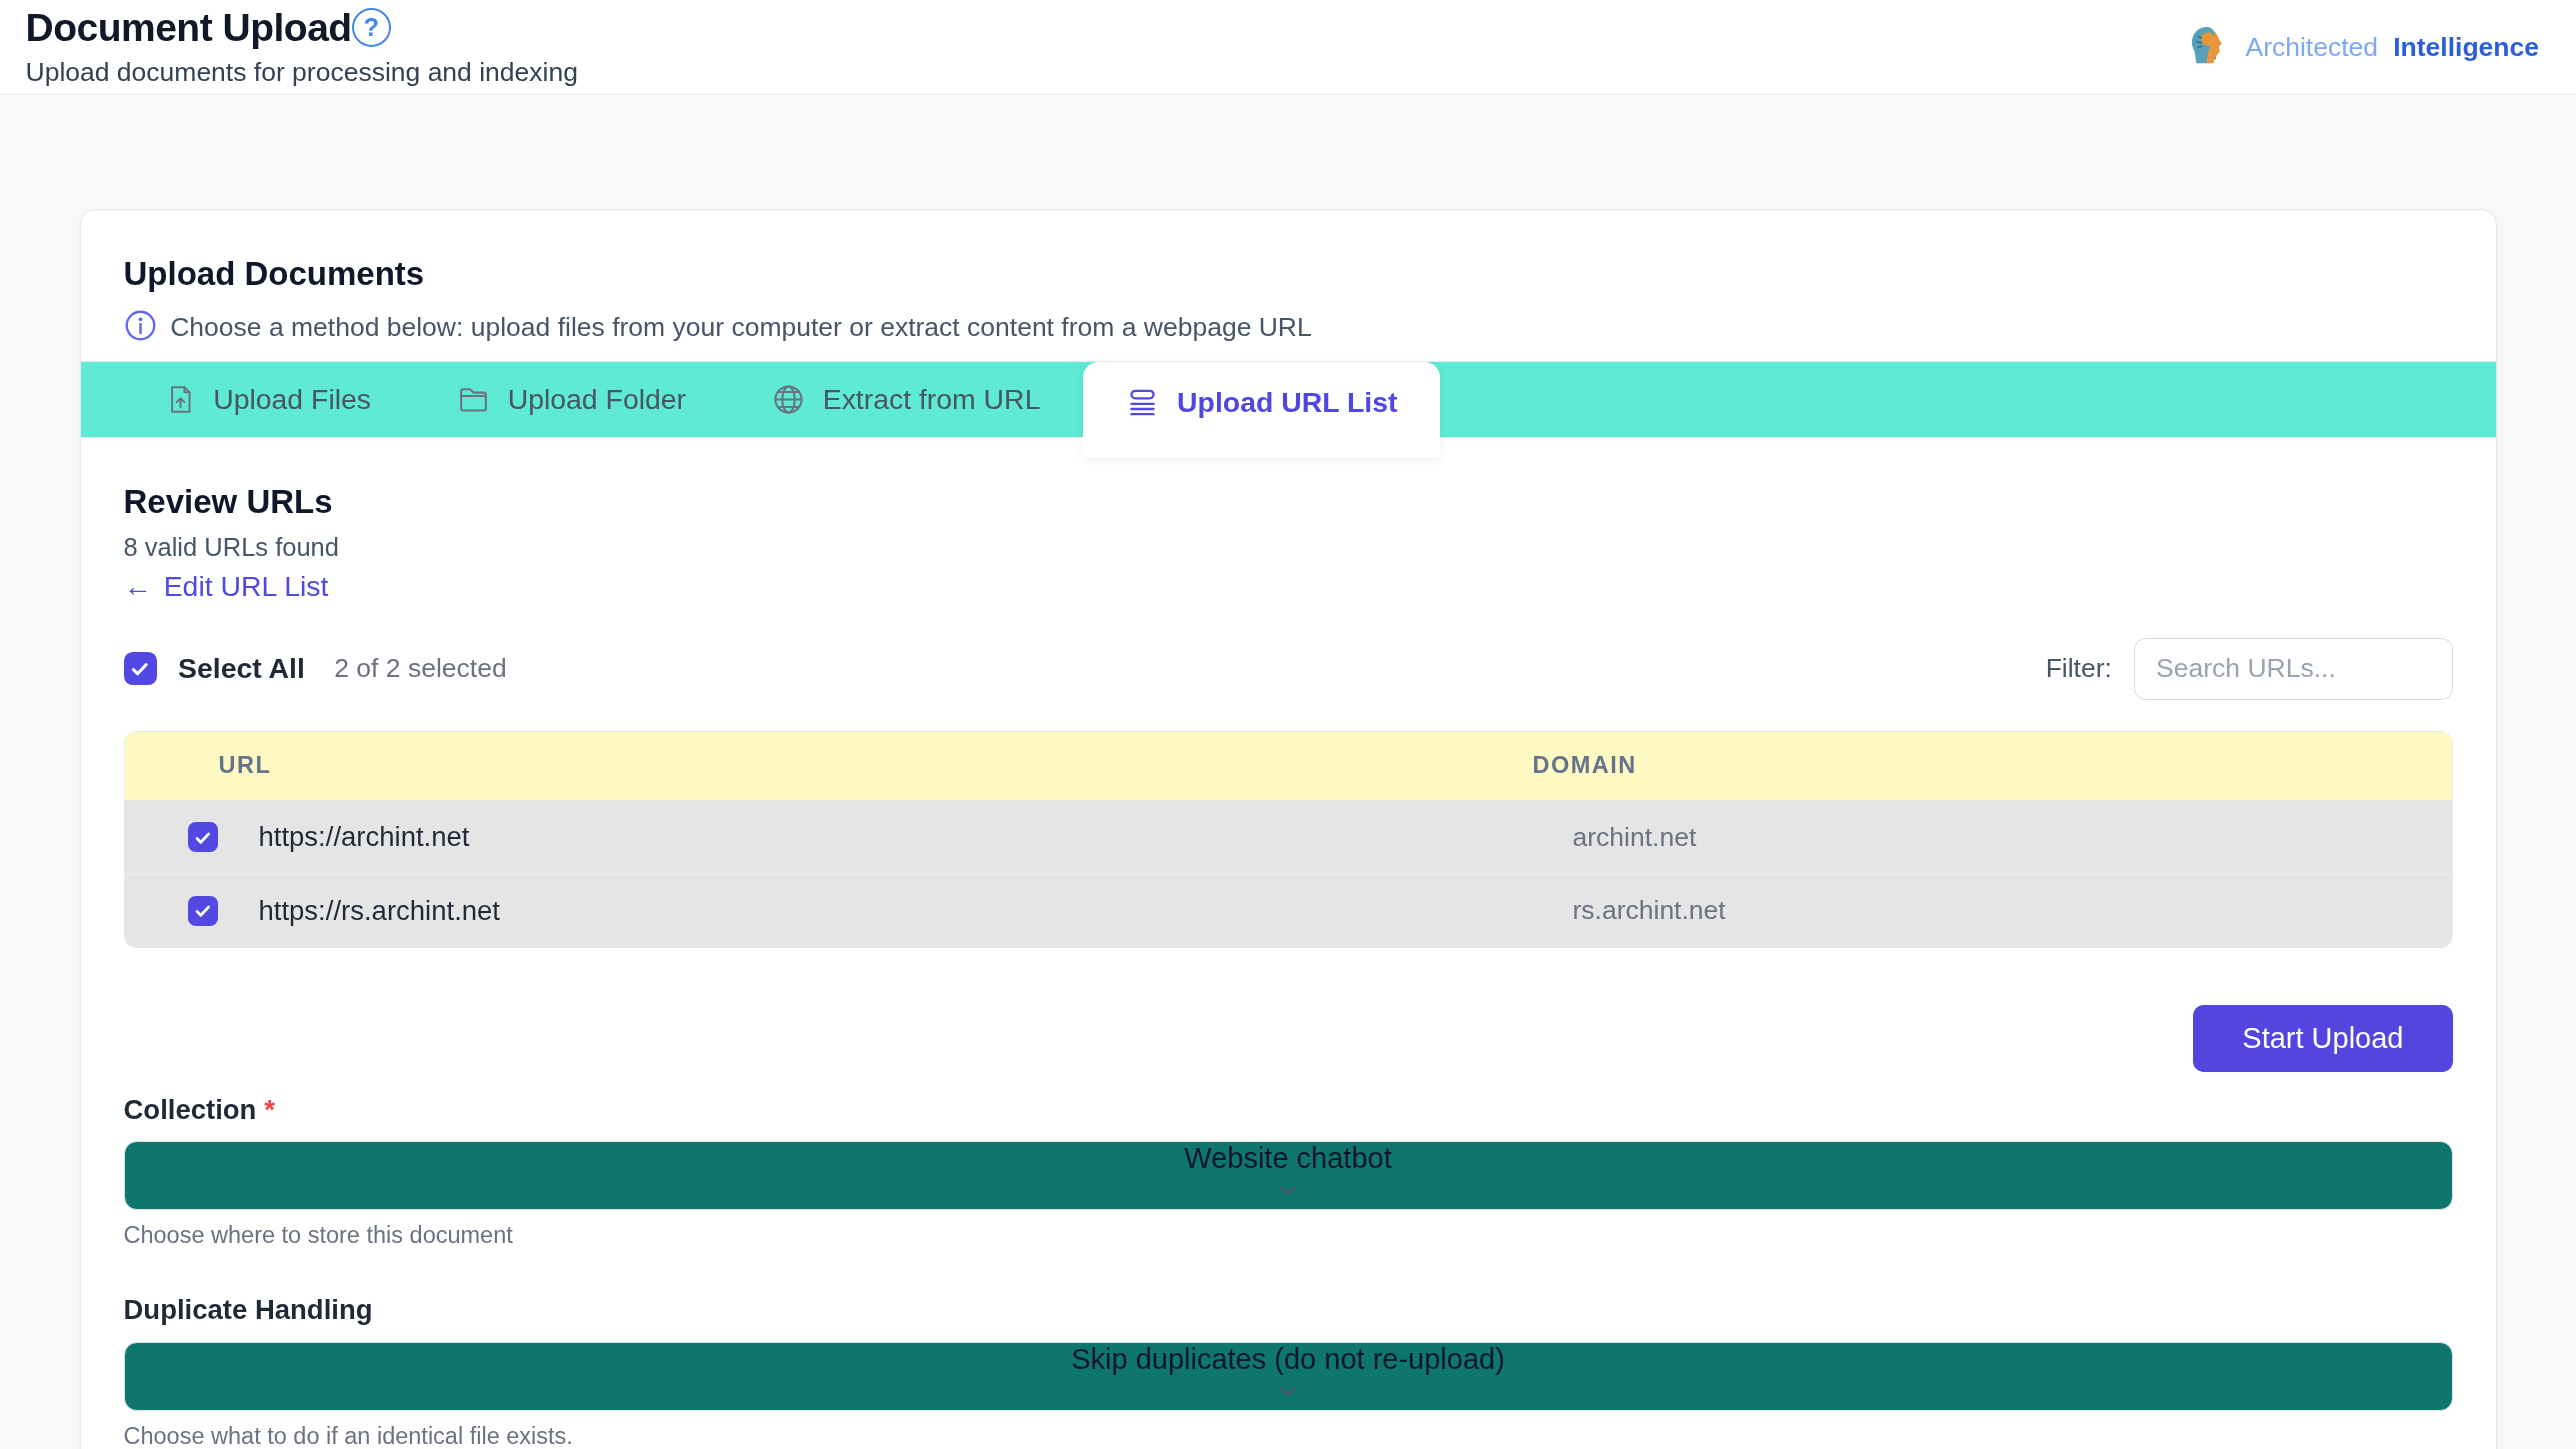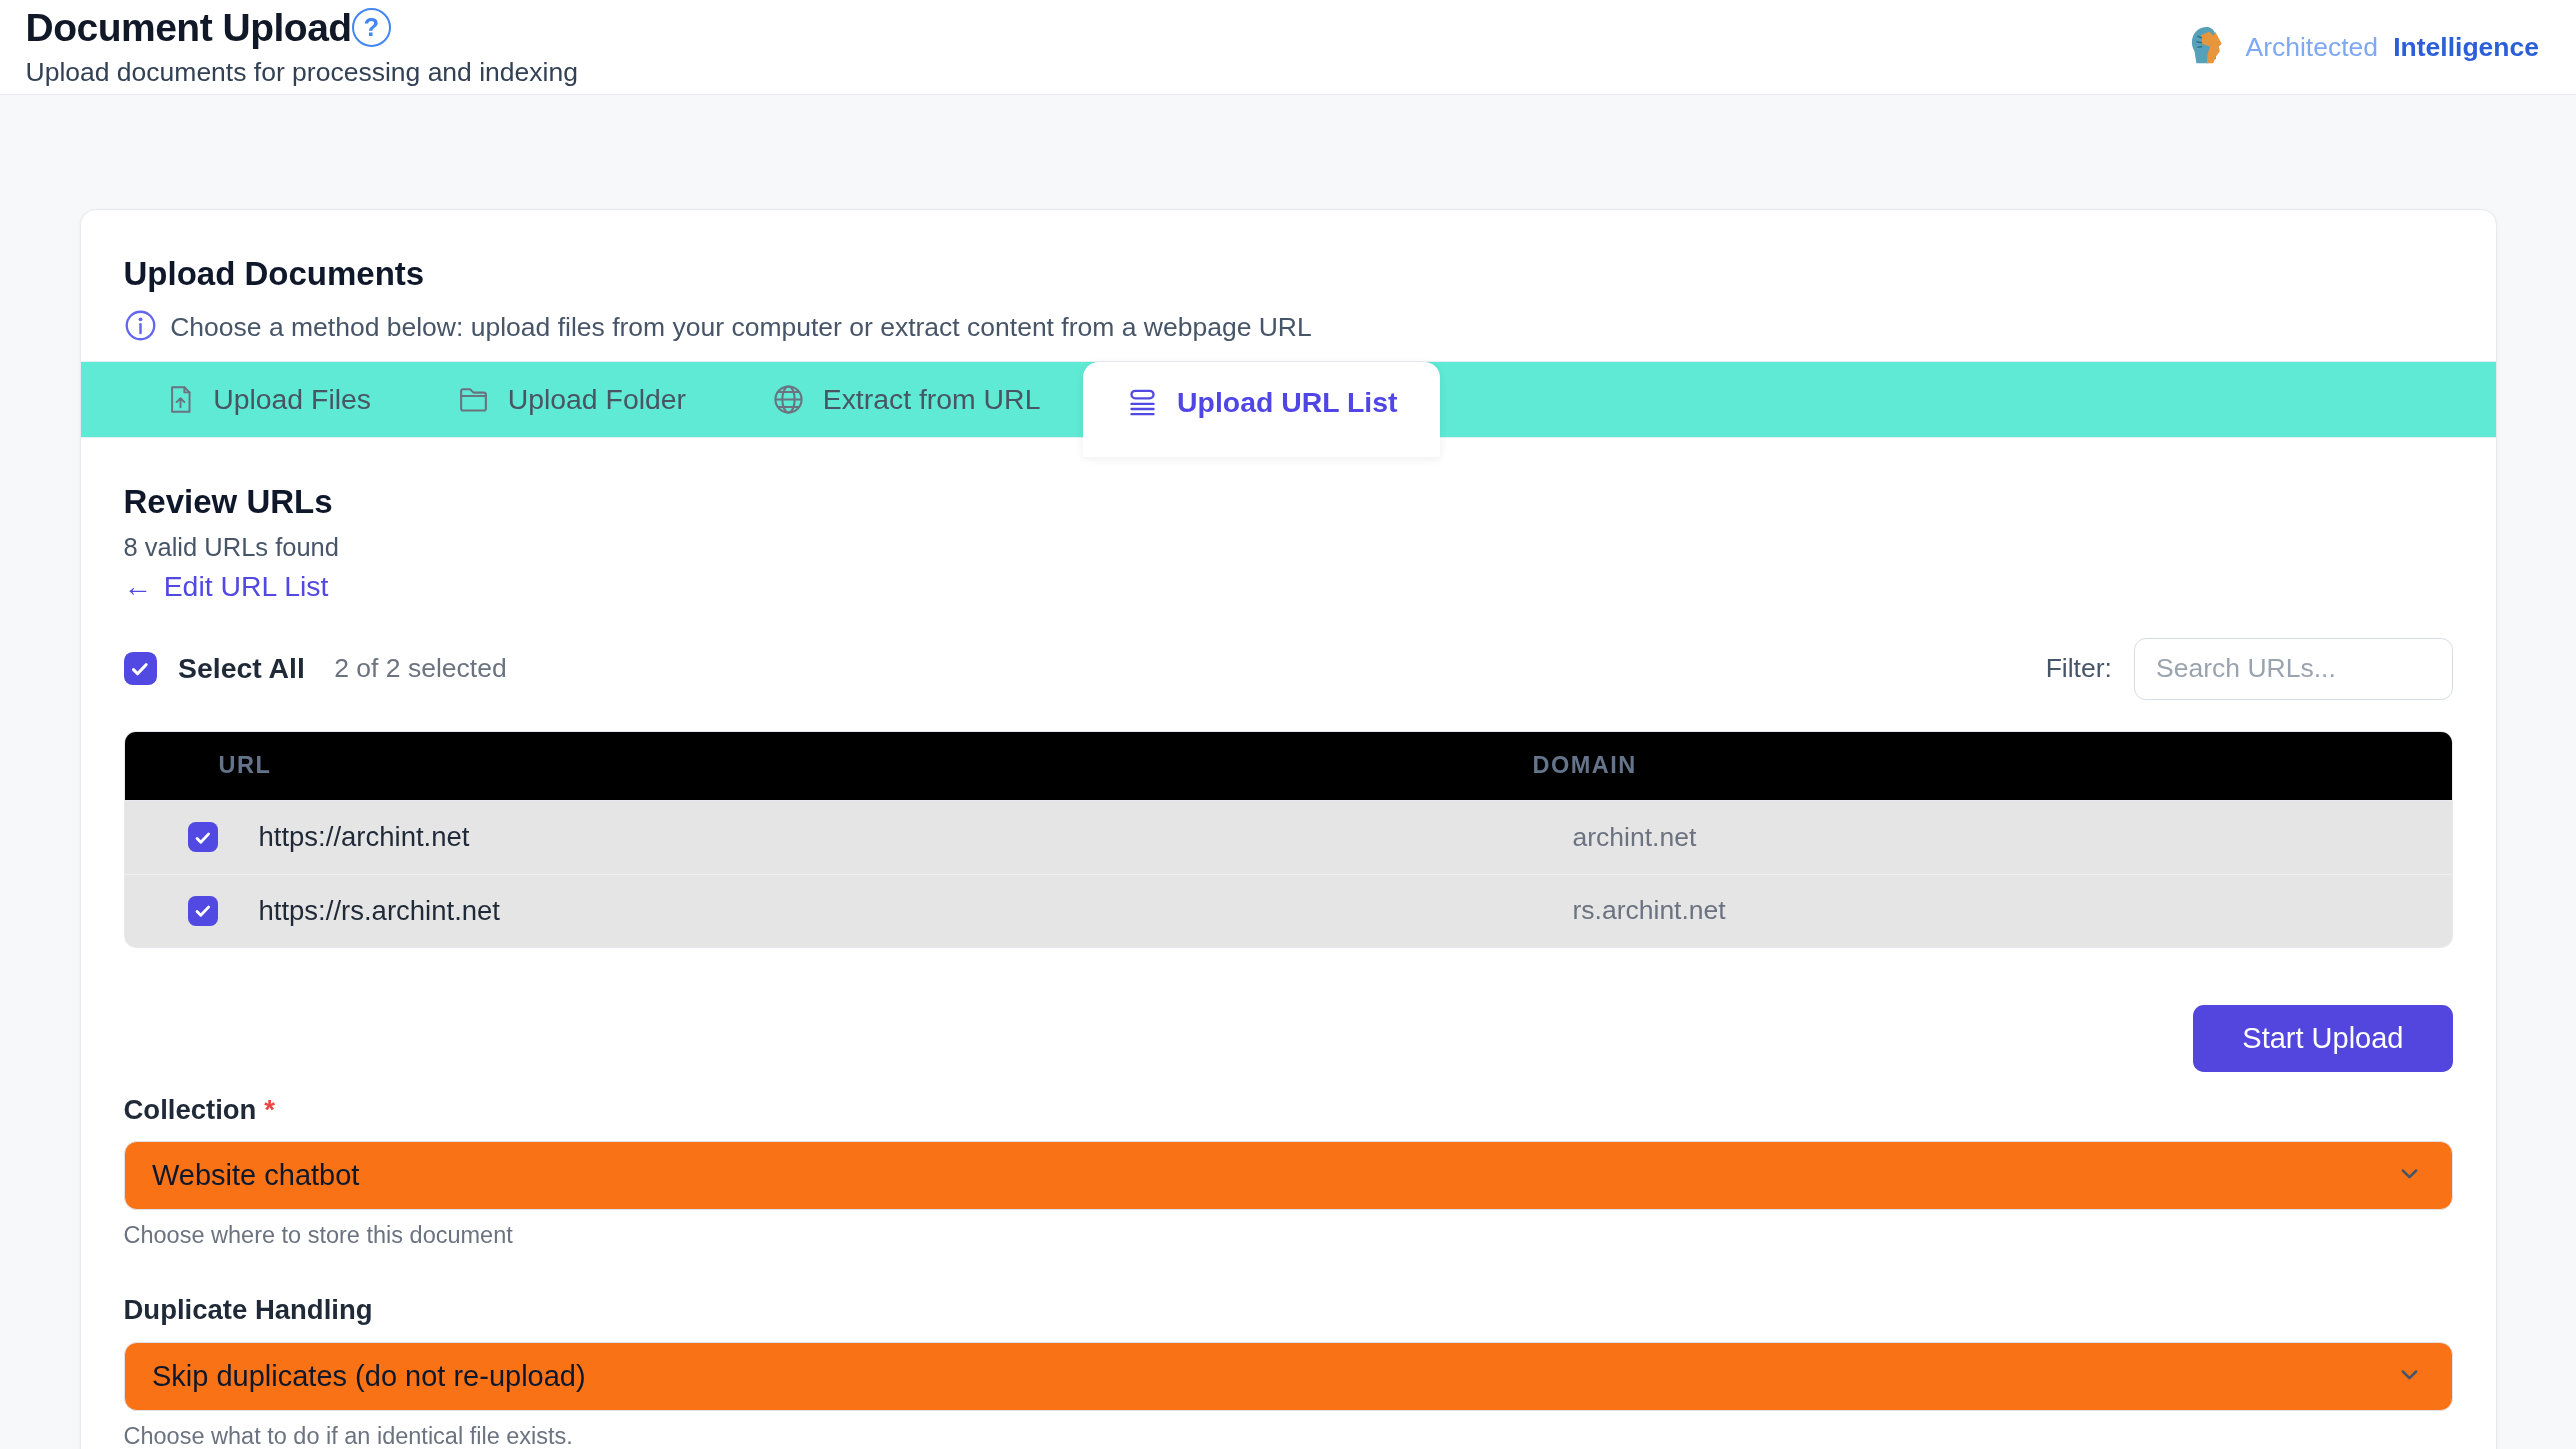--- a/index.html
+++ b/index.html
@@ -88,21 +88,21 @@
     font-size:26.5px; padding:0 21.6px; color:#1f2937; outline:none;
     font-family:inherit; background:#fff;
   }
   .search-input::placeholder { color:#9aa3b0; }
 
   
   .url-table {
     margin-top:31px; border:1px solid #e7e9ee; border-radius:11.8px; overflow:hidden;
   }
   .t-head {
-    display:flex; align-items:center; background:#000000; height:69px;
+    display:flex; align-items:center; background:#fef9c3; height:69px;
     border-bottom:1px solid #e7e9ee;
   }
   .t-row { display:flex; align-items:center; background:#e5e5e5; height:73px;padding-left:40px; }
   .t-row + .t-row { border-top:1px solid #edeff3; }
   .c-check { width:94px; padding-left:23.5px; display:flex; align-items:center; }
   .c-url { width:1314px; }
   .c-domain { flex:1; }
   .th { font-size:23.5px; font-weight:600; color:#64748b; letter-spacing:1.5px; }
   .url-text { font-size:27.5px; font-weight:500; color:#1f2937; }
   .domain-text { font-size:26.5px; color:#6b7280; }
@@ -114,21 +114,21 @@
     font-size:29px; font-weight:500; font-family:inherit;
     padding:0 49px; height:67px; border-radius:10.8px;
   }
   .field { margin-top:21.6px; }
   .field + .field { margin-top:45px; }
   .field-label { font-size:27.5px; font-weight:700; color:#1f2937; }
   .required { color:#ef4444; margin-left:7.8px; }
   .select-box {
     margin-top:15.7px; height:69px; border:1px solid #dfe3e9; border-radius:12.8px;
     display:flex; align-items:center; justify-content:space-between;
-    padding:0 27.5px; cursor:pointer; background:#f97316;
+    padding:0 27.5px; cursor:pointer; background:#0f766e;flex-direction:column;
   }
   .select-value { font-size:29px; color:#0f172a; }
   .field-helper { font-size:23.5px; color:#6b7280; margin-top:11.8px; }
   .card-bottom-pad { height:78px; }
 </style>
 </head>
 <body>
 
 <div class="app-header">
   <div class="title-block">

